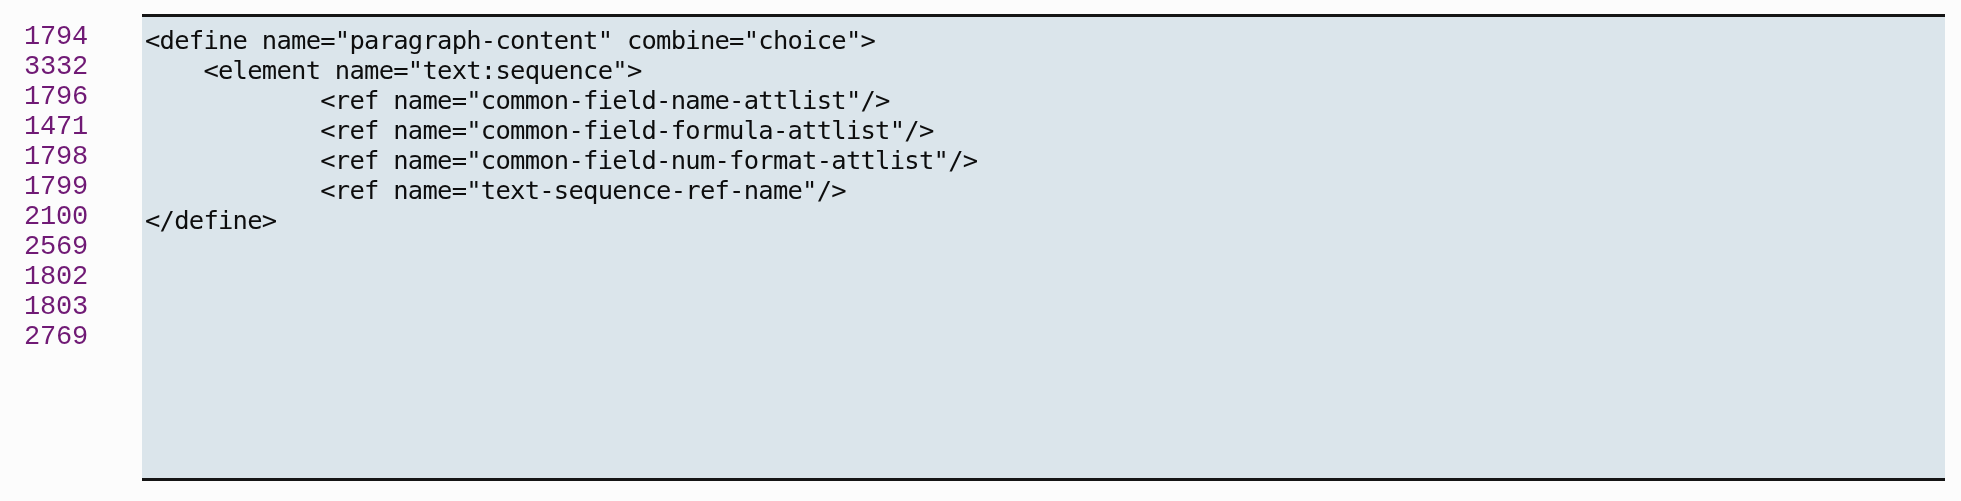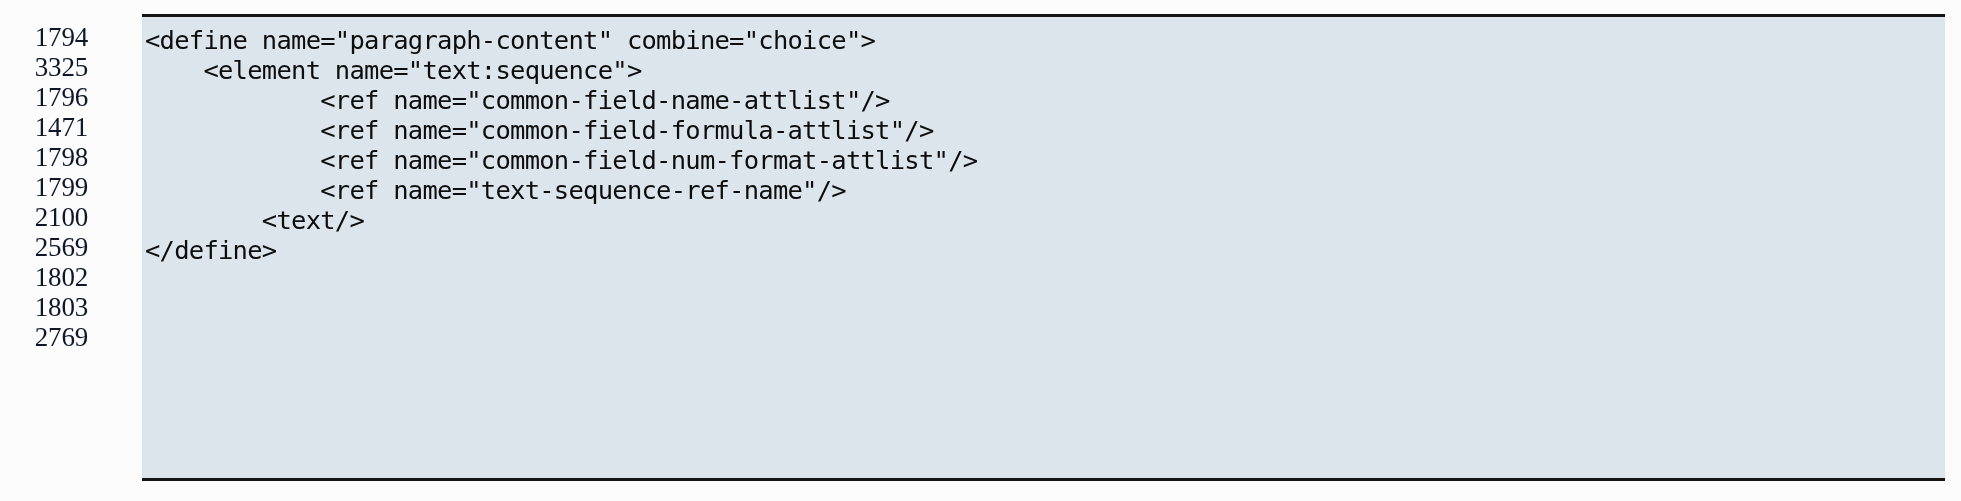--- a/index.html
+++ b/index.html
@@ -35,23 +35,23 @@
     position: absolute;
     left: 0px;
     top: 22px;
     width: 88px;
     text-align: right;
   }
   .lineno {
     display: block;
     height: 30px;
     line-height: 30px;
-    font-family: Liberation Serif, serif;
+    font-family: Liberation Mono, monospace;
     font-size: 27px;
-    color: #0f172a;
+    color: #701a75;
     letter-spacing: -0.2px;
     white-space: pre;
   }
 
   
   #codeblock {
     position: absolute;
     left: 142px;
     top: 14px;
     width: 1803px;
@@ -89,41 +89,40 @@
 </style>
 </head>
 <body>
 
 <div id="page">
 
   <div id="listing">
 
     <div id="gutter">
       <span class="lineno">1794</span>
-      <span class="lineno">3325</span>
+      <span class="lineno">3332</span>
       <span class="lineno">1796</span>
       <span class="lineno">1471</span>
       <span class="lineno">1798</span>
       <span class="lineno">1799</span>
       <span class="lineno">2100</span>
       <span class="lineno">2569</span>
       <span class="lineno">1802</span>
       <span class="lineno">1803</span>
       <span class="lineno">2769</span>
     </div>
 
     <div id="codeblock">
       <div id="codelines">
         <span class="codeline">&lt;define name="paragraph-content" combine="choice"&gt;</span>
         <span class="codeline">    &lt;element name="text:sequence"&gt;</span>
         <span class="codeline">            &lt;ref name="common-field-name-attlist"/&gt;</span>
         <span class="codeline">            &lt;ref name="common-field-formula-attlist"/&gt;</span>
         <span class="codeline">            &lt;ref name="common-field-num-format-attlist"/&gt;</span>
         <span class="codeline">            &lt;ref name="text-sequence-ref-name"/&gt;</span>
-        <span class="codeline">        &lt;text/&gt;</span>
         <span class="codeline">&lt;/define&gt;</span>
       </div>
     </div>
 
     <div id="baseline-rule"></div>
 
   </div>
 </div>
 
 </body></html>

